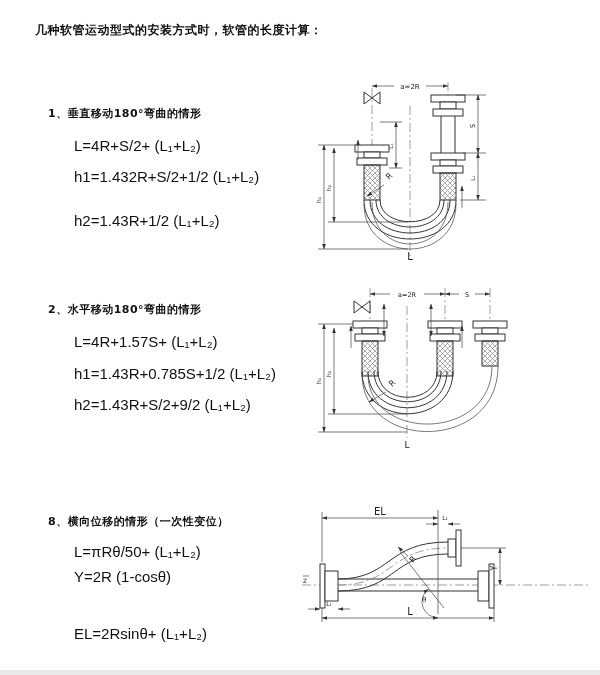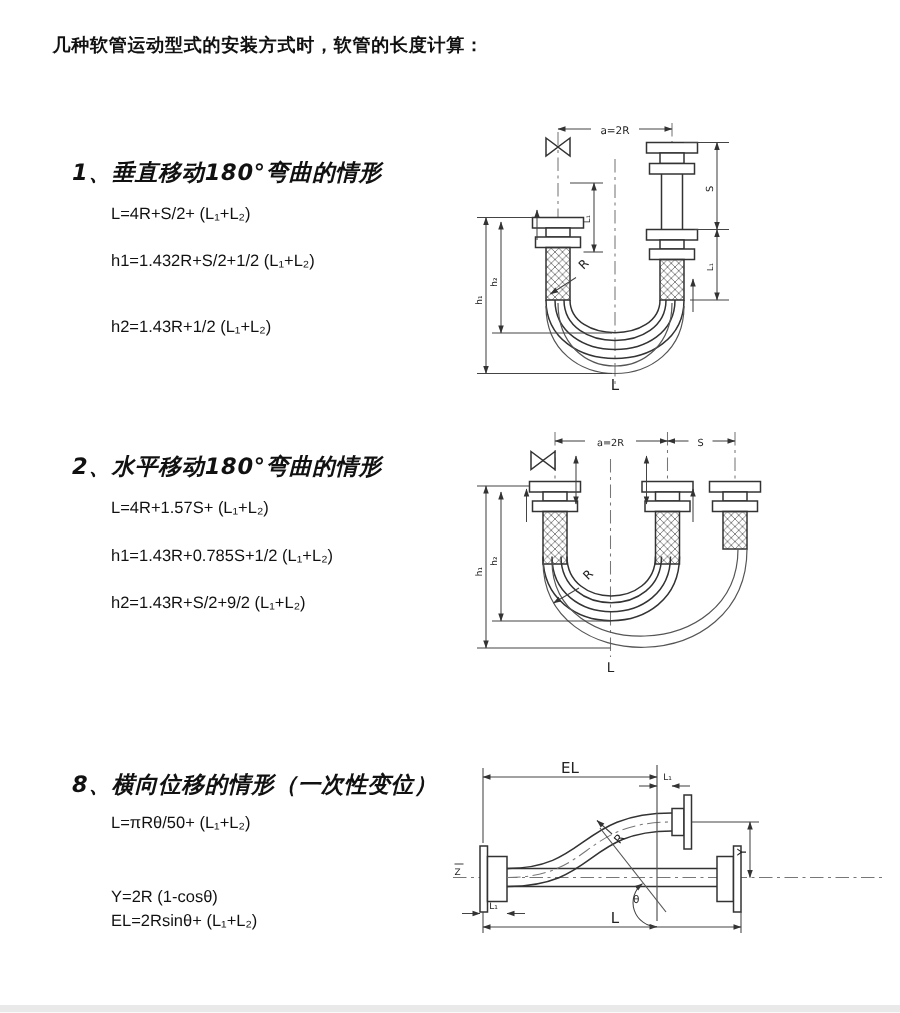--- a/index.html
+++ b/index.html
@@ -1,22 +1,22 @@
 <!DOCTYPE html>
 <html><head>
 <meta charset="utf-8">
 <style>
   html,body{margin:0;padding:0;}
   body{
     width:600px;height:675px;background:#ffffff;position:relative;
     font-family:"DejaVu Sans",sans-serif;color:#111;overflow:hidden;
   }
   .title{position:absolute;left:35px;top:22px;font-size:12px;font-weight:bold;letter-spacing:.5px;}
-  .sec-head{position:absolute;font-size:15px;font-weight:bold;letter-spacing:.5px;font-style:italic;}
-  .formula{position:absolute;font-size:11px;font-family:"Liberation Sans","DejaVu Sans",sans-serif;}
+  .sec-head{position:absolute;font-size:11px;font-weight:bold;letter-spacing:.5px;}
+  .formula{position:absolute;font-size:15px;font-family:"Liberation Sans","DejaVu Sans",sans-serif;}
   .diagram{position:absolute;}
   .bottom-strip{position:absolute;left:0;bottom:0;width:600px;height:5px;background:#e9e9e9;}
   
   .pipe{stroke:#333;stroke-width:1;fill:none;}
   .thin{stroke:#555;stroke-width:.8;fill:none;}
   .plate{fill:#fff;stroke:#333;stroke-width:1;}
   .dim{stroke:#444;stroke-width:.7;fill:none;}
   .cl{stroke:#777;stroke-width:.7;fill:none;stroke-dasharray:9 3 2 3;}
   .dtxt{font-family:"DejaVu Sans",sans-serif;fill:#222;}
   .valve{fill:#fff;stroke:#333;stroke-width:1;}
@@ -31,22 +31,22 @@
 <div class="formula" style="left:74px;top:168px">h1=1.432R+S/2+1/2 (L₁+L₂)</div>
 <div class="formula" style="left:74px;top:212px">h2=1.43R+1/2 (L₁+L₂)</div>
 
 <div class="sec-head" style="left:48px;top:302px">2、水平移动180°弯曲的情形</div>
 <div class="formula" style="left:74px;top:333px">L=4R+1.57S+ (L₁+L₂)</div>
 <div class="formula" style="left:74px;top:365px">h1=1.43R+0.785S+1/2 (L₁+L₂)</div>
 <div class="formula" style="left:74px;top:396px">h2=1.43R+S/2+9/2 (L₁+L₂)</div>
 
 <div class="sec-head" style="left:48px;top:514px">8、横向位移的情形（一次性变位）</div>
 <div class="formula" style="left:74px;top:543px">L=πRθ/50+ (L₁+L₂)</div>
-<div class="formula" style="left:74px;top:592px">Y=2R (1-cosθ)</div>
-<div class="formula" style="left:74px;top:608px">EL=2Rsinθ+ (L₁+L₂)</div>
+<div class="formula" style="left:74px;top:568px">Y=2R (1-cosθ)</div>
+<div class="formula" style="left:74px;top:625px">EL=2Rsinθ+ (L₁+L₂)</div>
 
 <svg class="diagram" style="left:310px;top:68px" width="280" height="196" viewBox="0 0 280 196">
   <defs>
     <marker id="ar1" viewBox="0 0 10 8" refX="9.5" refY="4" markerWidth="8" markerHeight="6" orient="auto-start-reverse">
       <path d="M0,0.5 L10,4 L0,7.5 Z" fill="#333"></path>
     </marker>
     <pattern id="ht1" width="5" height="5" patternUnits="userSpaceOnUse">
       <path d="M0,0 L5,5 M5,0 L0,5" stroke="#777" stroke-width="0.6"></path>
     </pattern>
   </defs>

